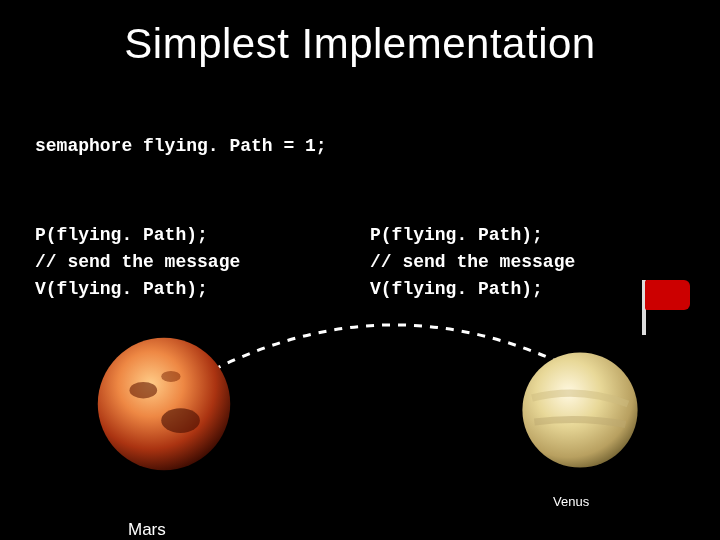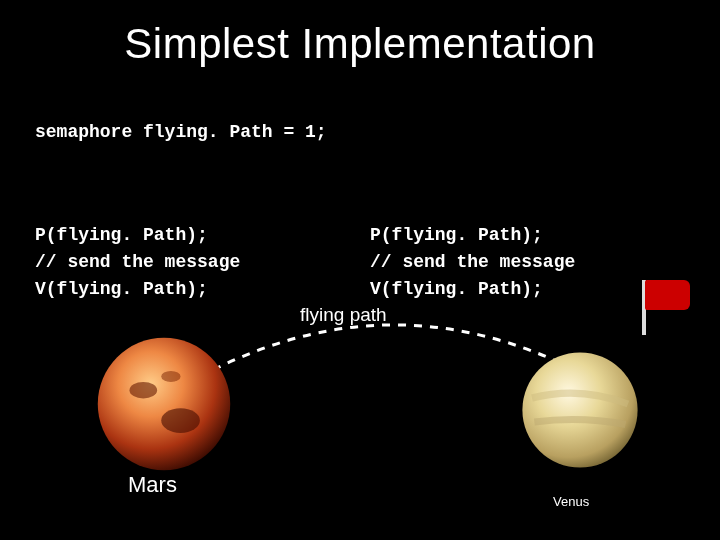--- a/index.html
+++ b/index.html
@@ -1,24 +1,24 @@
 <!DOCTYPE html>
 <html><head>
 <meta charset="utf-8">
 <style>
   html,body{margin:0;padding:0;width:720px;height:540px;background:#000;color:#fff;font-family:Arial,Helvetica,sans-serif;overflow:hidden}
   .slide{position:relative;width:720px;height:510px}
   .title{position:absolute;top:20px;left:0;right:0;text-align:center;font-size:42px;font-weight:400;letter-spacing:0.5px}
-  .decl{position:absolute;top:122px;left:35px;font-family:"Courier New",monospace;font-size:18px;font-weight:bold;white-space:pre}
+  .decl{position:absolute;top:136px;left:35px;font-family:"Courier New",monospace;font-size:18px;font-weight:bold;white-space:pre}
   .code-left{position:absolute;top:195px;left:35px;font-family:"Courier New",monospace;font-size:18px;font-weight:bold;line-height:1.5;white-space:pre}
   .code-right{position:absolute;top:195px;left:370px;font-family:"Courier New",monospace;font-size:18px;font-weight:bold;line-height:1.5;white-space:pre}
   .label-path{position:absolute;top:304px;left:300px;font-size:19px}
   .mars{position:absolute;top:335px;left:95px;width:138px;height:138px}
   .venus{position:absolute;top:350px;left:520px;width:120px;height:120px}
-  .label-mars{position:absolute;top:472px;left:128px;font-size:22px}
+  .label-mars{position:absolute;top:520px;left:128px;font-size:17px}
   .label-venus{position:absolute;top:494px;left:553px;font-size:13px}
   .arc{position:absolute;top:300px;left:170px;width:430px;height:100px;pointer-events:none}
   .flag{position:absolute;top:280px;left:640px;width:55px;height:60px}
   .flag .cloth{position:absolute;top:0;left:5px;width:45px;height:30px;background:#c00;border-radius:2px 6px 6px 2px}
   .flag .pole{position:absolute;top:0;left:2px;width:4px;height:55px;background:#ddd}
 </style>
 </head>
 <body>
 <div class="slide">
 
@@ -29,21 +29,20 @@
   <div class="code-left">
 <span>P(flying. Path);</span>
 <span>// send the message</span>
 <span>V(flying. Path);</span></div>
 
   <div class="code-right">
 <span>P(flying. Path);</span>
 <span>// send the message</span>
 <span>V(flying. Path);</span></div>
 
-  <div class="label-path">flying path</div>
 
   <svg class="arc" viewBox="0 0 430 100">
     <defs>
       <marker id="ah1" viewBox="0 0 10 10" refX="2" refY="5" markerWidth="7" markerHeight="7" orient="auto-start-reverse">
         <path d="M0,0 L10,5 L0,10 z" fill="#fff"></path>
       </marker>
       <marker id="ah2" viewBox="0 0 10 10" refX="2" refY="5" markerWidth="7" markerHeight="7" orient="auto">
         <path d="M0,0 L10,5 L0,10 z" fill="#fff"></path>
       </marker>
     </defs>

